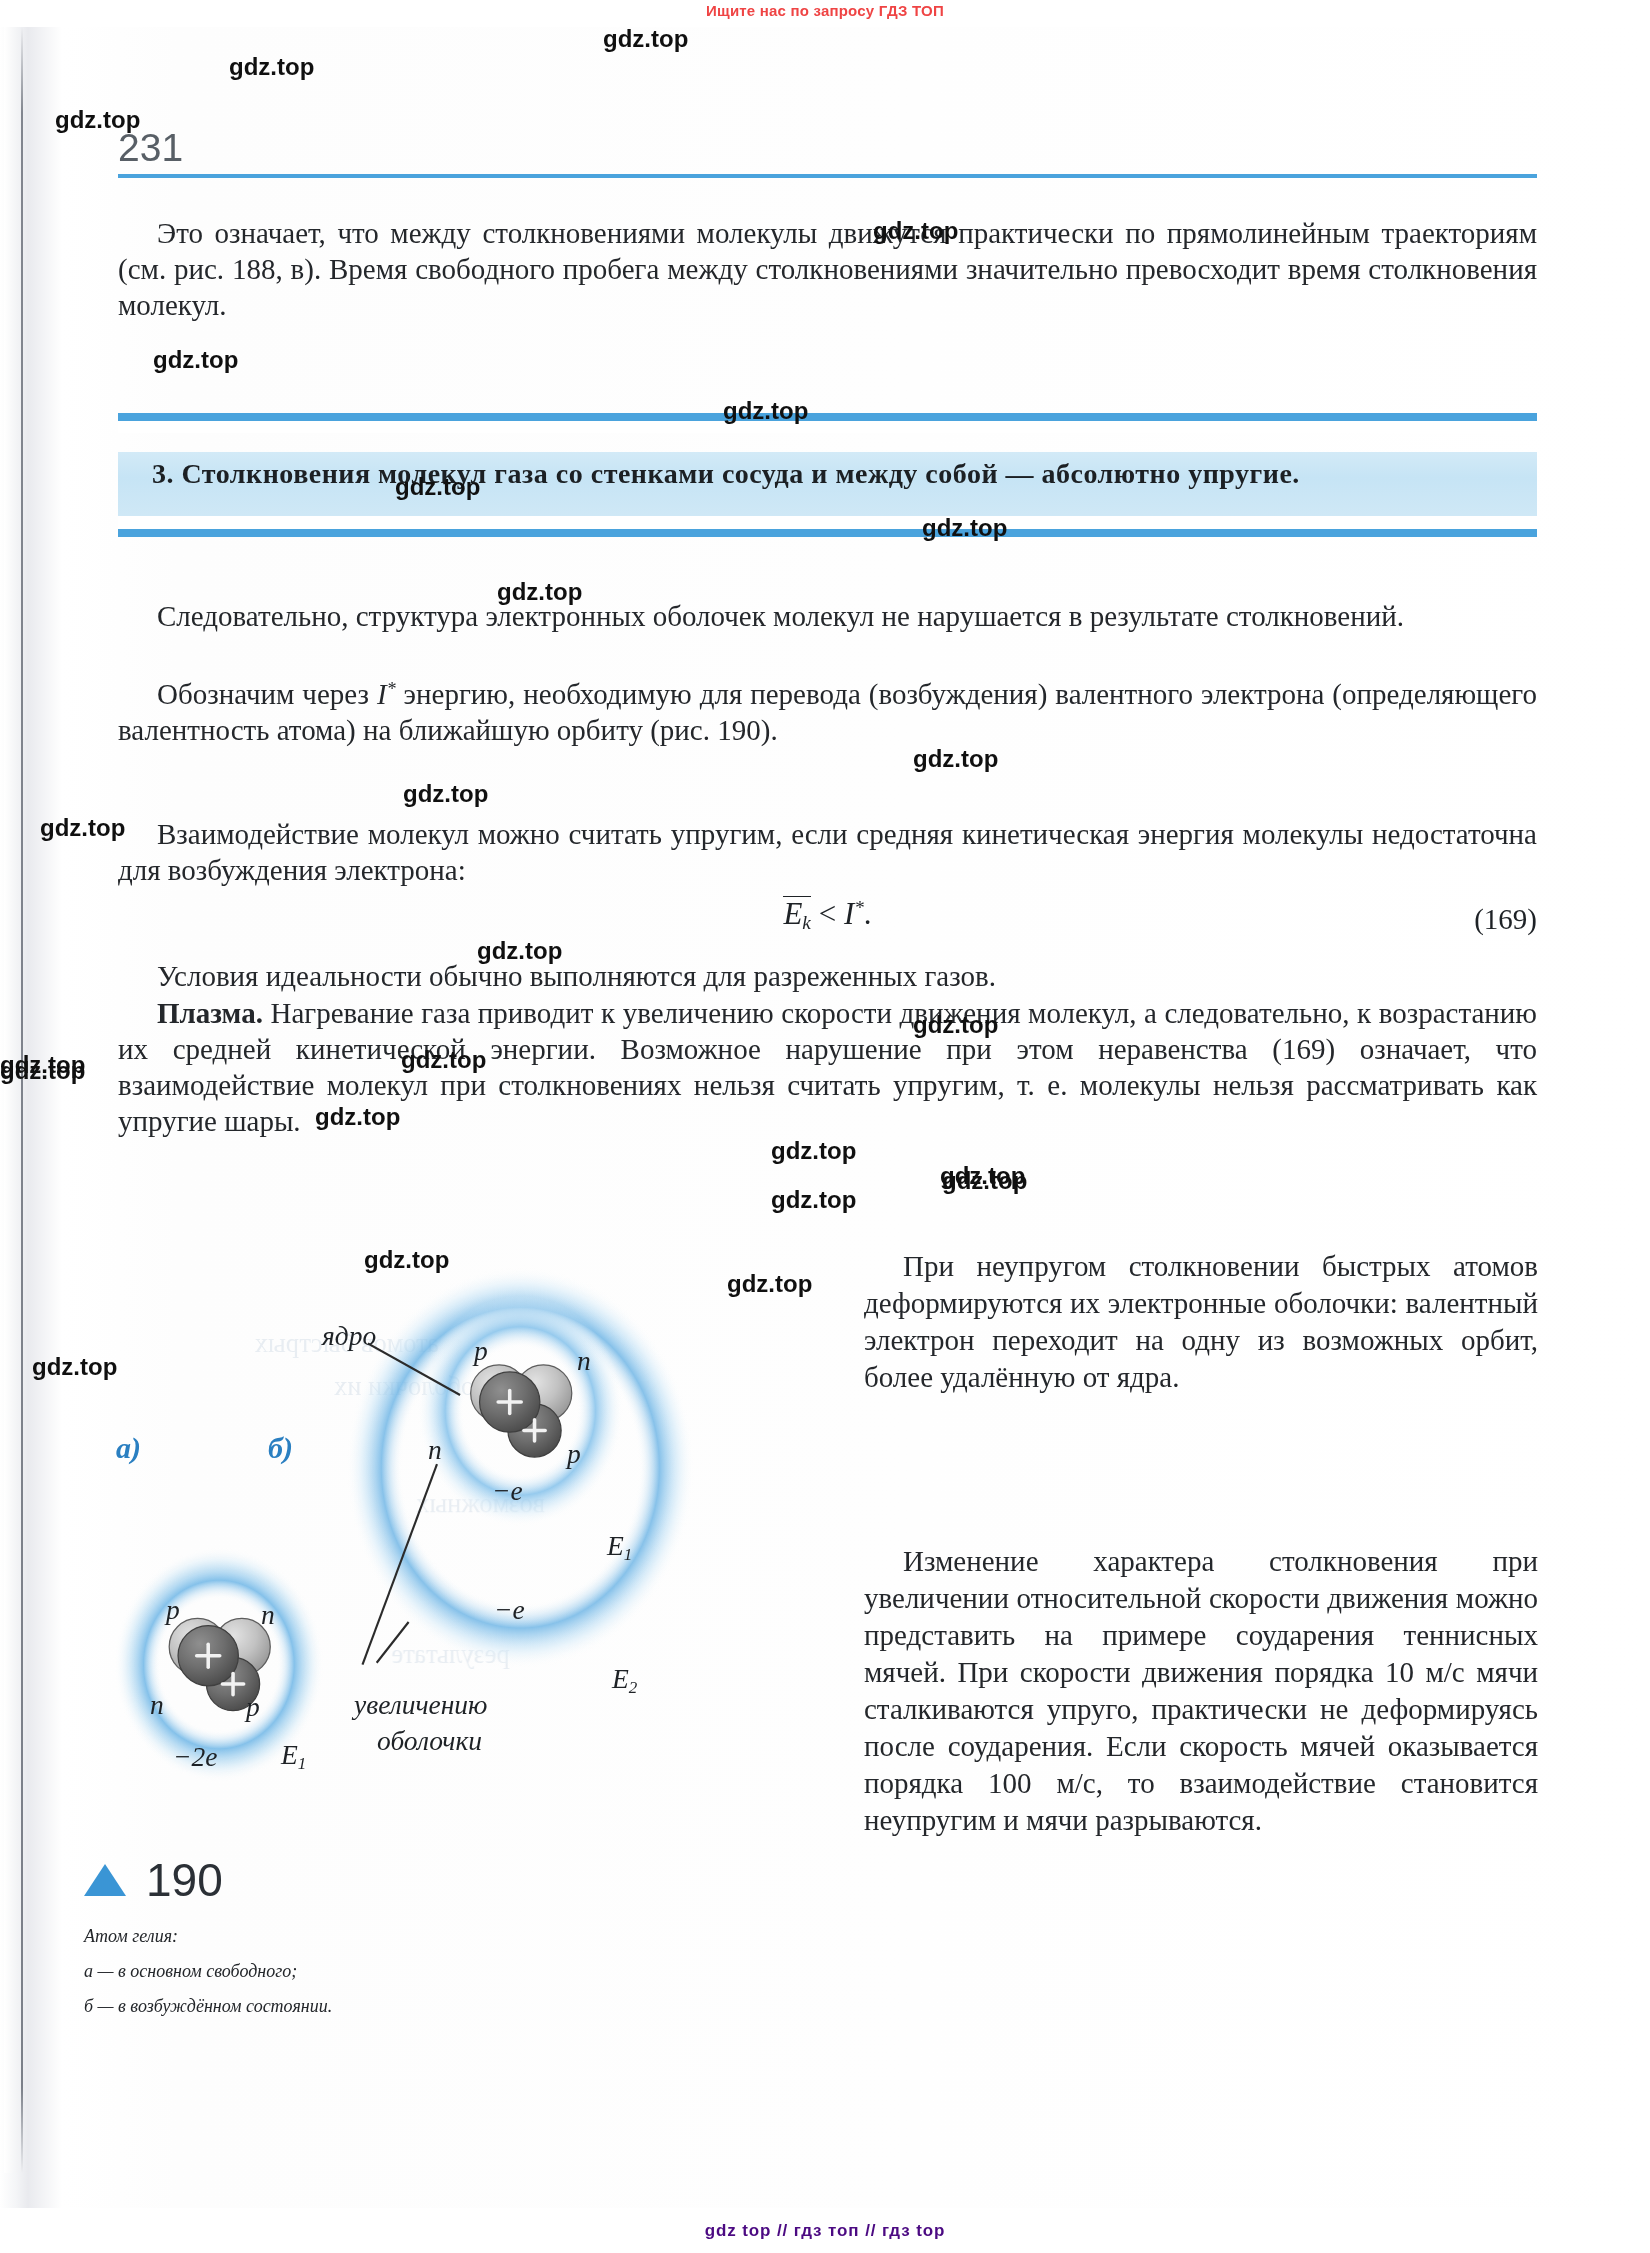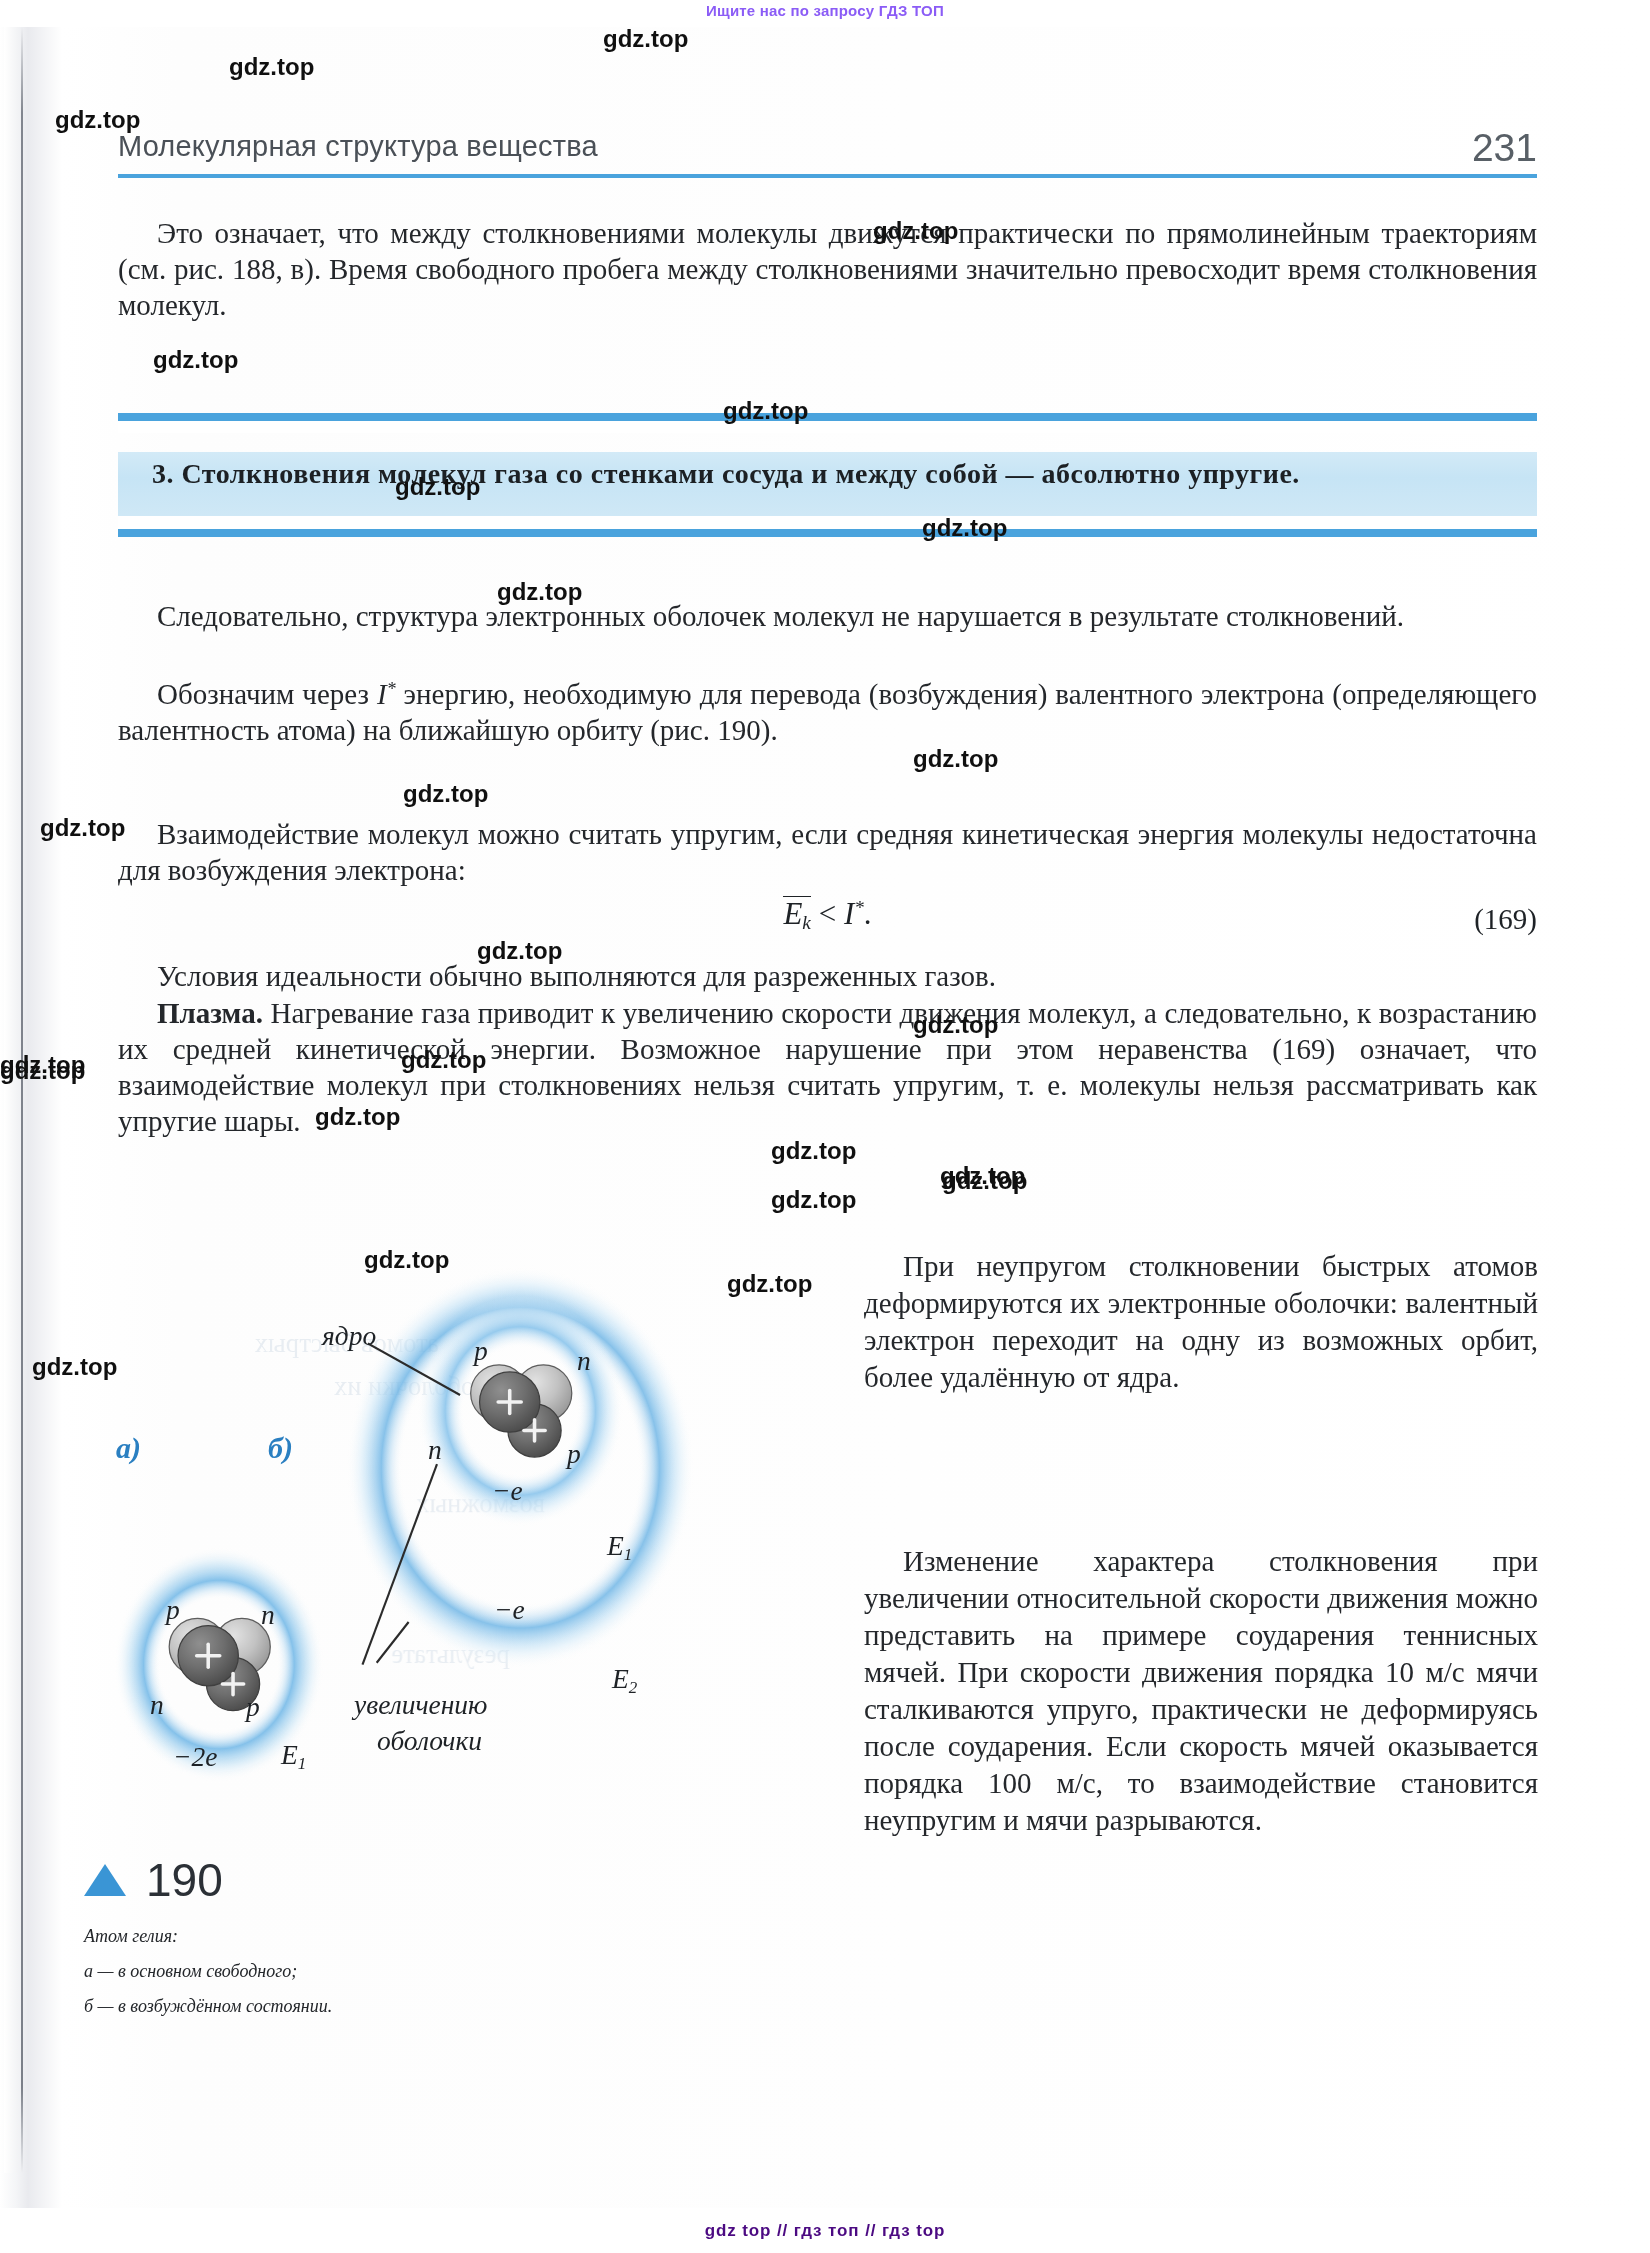--- a/index.html
+++ b/index.html
@@ -20,21 +20,21 @@
     background:linear-gradient(180deg,rgba(120,125,135,0) 0%,rgba(110,115,125,.85) 4%,rgba(110,115,125,.9) 96%,rgba(120,125,135,0) 100%);
   }
   #spine2{
     position:absolute;left:3.5px;top:26.6px;width:14px;height:2146px;
     background:linear-gradient(90deg,#ffffff,#f2f3f5);
   }
 
   
   #promo{
     position:absolute;top:1.8px;left:0;width:1650px;text-align:center;
-    color:#8b5cf6;font-family:"Liberation Sans",sans-serif;
+    color:#ef4444;font-family:"Liberation Sans",sans-serif;
     font-size:15px;font-weight:700;letter-spacing:0.2px;
   }
   
   #footer{
     position:absolute;top:2221px;left:0;width:1650px;text-align:center;
     color:#4b0a82;font-family:"Liberation Sans",sans-serif;
     font-size:17px;font-weight:600;letter-spacing:0.9px;
   }
 
   
@@ -146,21 +146,20 @@
 </head>
 <body>
 
 <div id="page-sheet"></div>
 <div id="spine2"></div>
 <div id="spine"></div>
 
 <div id="promo">Ищите нас по запросу ГДЗ ТОП</div>
 
 <div id="runhead">
-  <div class="title">Молекулярная структура вещества</div>
   <div class="pageno">231</div>
 </div>
 <div id="headrule"></div>
 
 <div class="col-full indent" style="top:215px;">Это означает, что между столкновениями молекулы движутся практически по прямолинейным траекториям (см. рис. 188, в). Время свободного пробега между столкновениями значительно превосходит время столкновения молекул.</div>
 
 <div id="rulebox">
   <div class="bar"></div>
   <div class="gapA"></div>
   <div class="inner">

